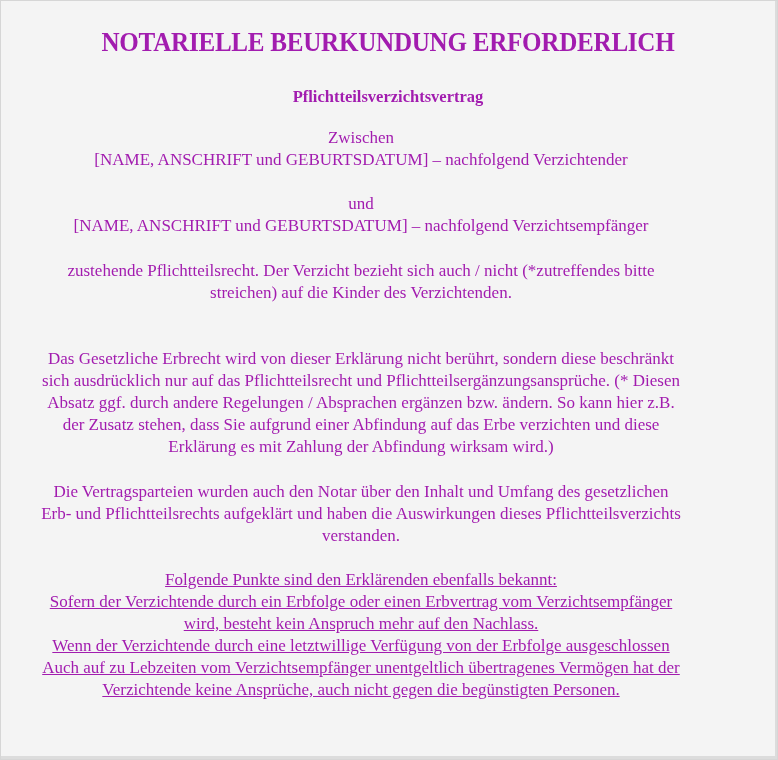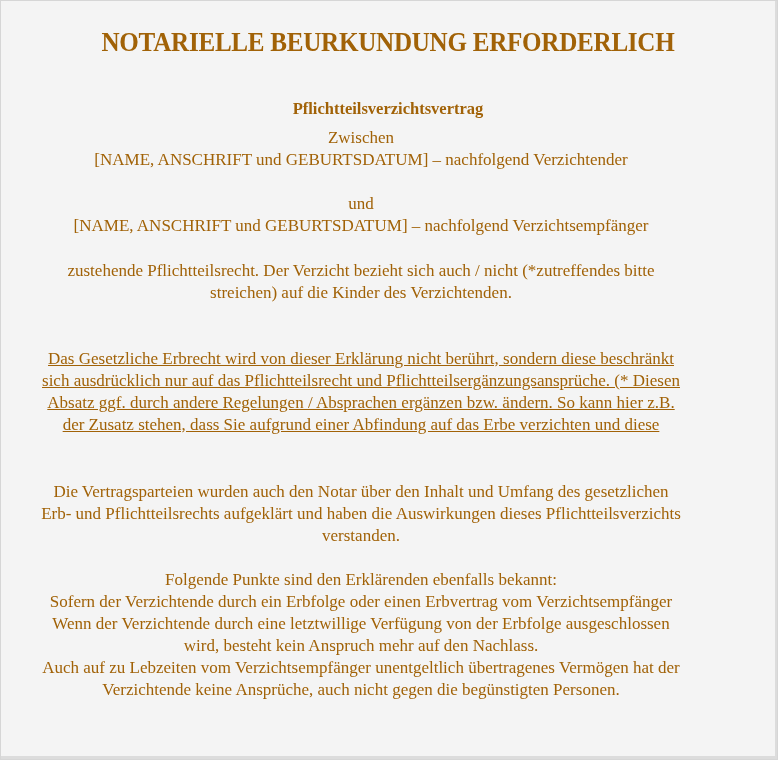--- a/index.html
+++ b/index.html
@@ -15,39 +15,39 @@
     .page {
       position: absolute;
       left: 1px;
       top: 1px;
       width: 774px;
       height: 755px;
       background: #f4f4f4;
       border-right: 2px solid #dcdcdc;
       border-bottom: 3px solid #dcdcdc;
       font-family: "Liberation Serif", "DejaVu Serif", serif;
-      color: #a16207;
+      color: #a21caf;
       text-align: center;
     }
     .title {
       position: absolute;
       left: 0;
       top: 26px;
       width: 100%;
       font-size: 27px;
       font-weight: bold;
       letter-spacing: -0.3px;
       transform: scaleX(0.93);
       transform-origin: center;
       margin: 0;
     }
     .subtitle {
       position: absolute;
       left: 0;
-      top: 98px;
+      top: 86px;
       width: 100%;
       font-size: 16.5px;
       font-weight: bold;
       margin: 0;
     }
     .block {
       position: absolute;
       left: 0;
       width: 720px;
       font-size: 17px;
@@ -76,35 +76,36 @@
   <div class="block" style="top:192px;">
     <span class="line">und</span>
     <span class="line">[NAME, ANSCHRIFT und GEBURTSDATUM] – nachfolgend Verzichtsempfänger</span>
   </div>
 
   <div class="block" style="top:259px;">
     <span class="line">zustehende Pflichtteilsrecht. Der Verzicht bezieht sich auch / nicht (*zutreffendes bitte</span>
     <span class="line">streichen) auf die Kinder des Verzichtenden.</span>
   </div>
 
-  <div class="block" style="top:347px;text-decoration:underline;">
+  <div class="block" style="top:347px;">
     <span class="line">Das Gesetzliche Erbrecht wird von dieser Erklärung nicht berührt, sondern diese beschränkt</span>
     <span class="line">sich ausdrücklich nur auf das Pflichtteilsrecht und Pflichtteilsergänzungsansprüche. (* Diesen</span>
     <span class="line">Absatz ggf. durch andere Regelungen / Absprachen ergänzen bzw. ändern. So kann hier z.B.</span>
     <span class="line">der Zusatz stehen, dass Sie aufgrund einer Abfindung auf das Erbe verzichten und diese</span>
+    <span class="line">Erklärung es mit Zahlung der Abfindung wirksam wird.)</span>
   </div>
 
   <div class="block" style="top:480px;">
     <span class="line">Die Vertragsparteien wurden auch den Notar über den Inhalt und Umfang des gesetzlichen</span>
     <span class="line">Erb- und Pflichtteilsrechts aufgeklärt und haben die Auswirkungen dieses Pflichtteilsverzichts</span>
     <span class="line">verstanden.</span>
   </div>
 
-  <div class="block" style="top:568px;">
+  <div class="block" style="top:568px;text-decoration:underline;">
     <span class="line">Folgende Punkte sind den Erklärenden ebenfalls bekannt:</span>
     <span class="line">Sofern der Verzichtende durch ein Erbfolge oder einen Erbvertrag vom Verzichtsempfänger</span>
+    <span class="line">wird, besteht kein Anspruch mehr auf den Nachlass.</span>
     <span class="line">Wenn der Verzichtende durch eine letztwillige Verfügung von der Erbfolge ausgeschlossen</span>
-    <span class="line">wird, besteht kein Anspruch mehr auf den Nachlass.</span>
     <span class="line">Auch auf zu Lebzeiten  vom Verzichtsempfänger unentgeltlich übertragenes Vermögen hat der</span>
     <span class="line">Verzichtende keine Ansprüche, auch nicht gegen die begünstigten Personen.</span>
   </div>
 
 </div>
 
 </body></html>

